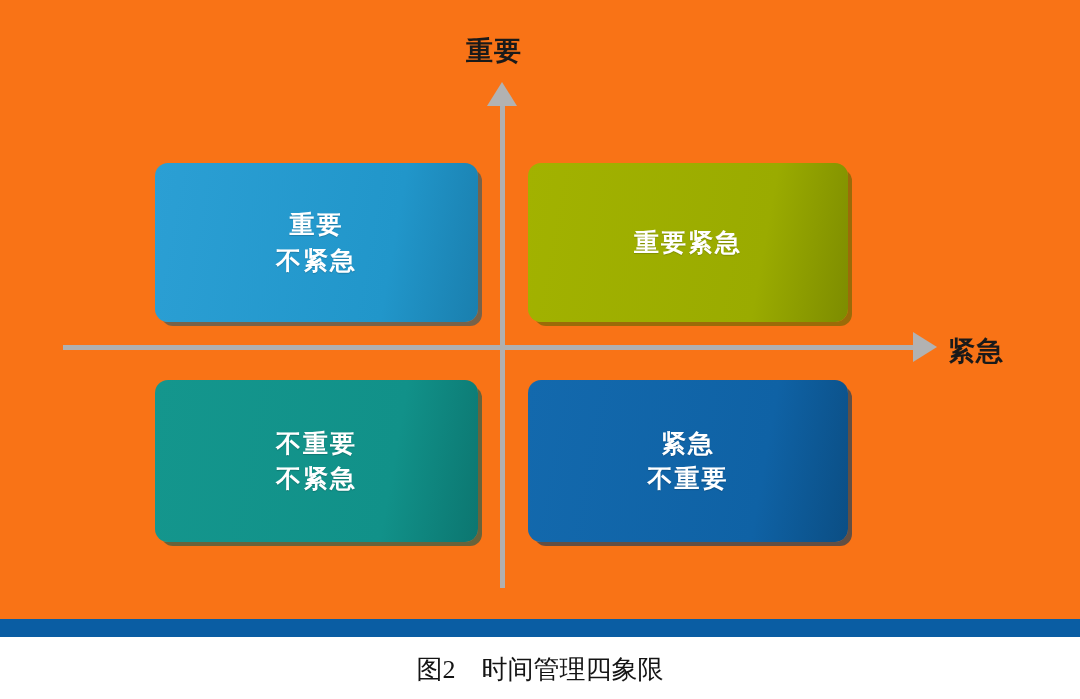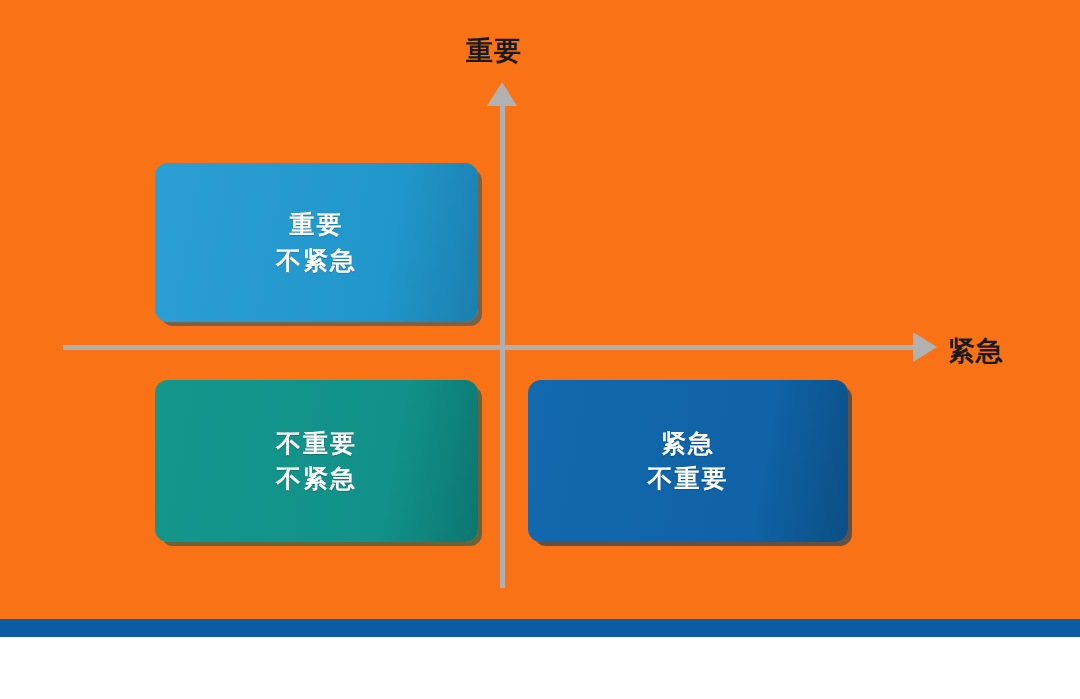--- a/index.html
+++ b/index.html
@@ -148,29 +148,33 @@
     <div class="arrow-right"></div>
 
     <div class="axis-label top">重要</div>
     <div class="axis-label right">紧急</div>
 
     <div class="quad tl">
       <span class="line">重要</span>
       <span class="line">不紧急</span>
     </div>
 
+    <div class="quad tr">
+      <span class="line">重要紧急</span>
+    </div>
 
     <div class="quad bl">
       <span class="line">不重要</span>
       <span class="line">不紧急</span>
     </div>
 
     <div class="quad br">
       <span class="line">紧急</span>
       <span class="line">不重要</span>
     </div>
 
   </div>
 
   <div class="band"></div>
 
+  <div class="caption">图2　时间管理四象限</div>
 
 </div>
 
 </body></html>

